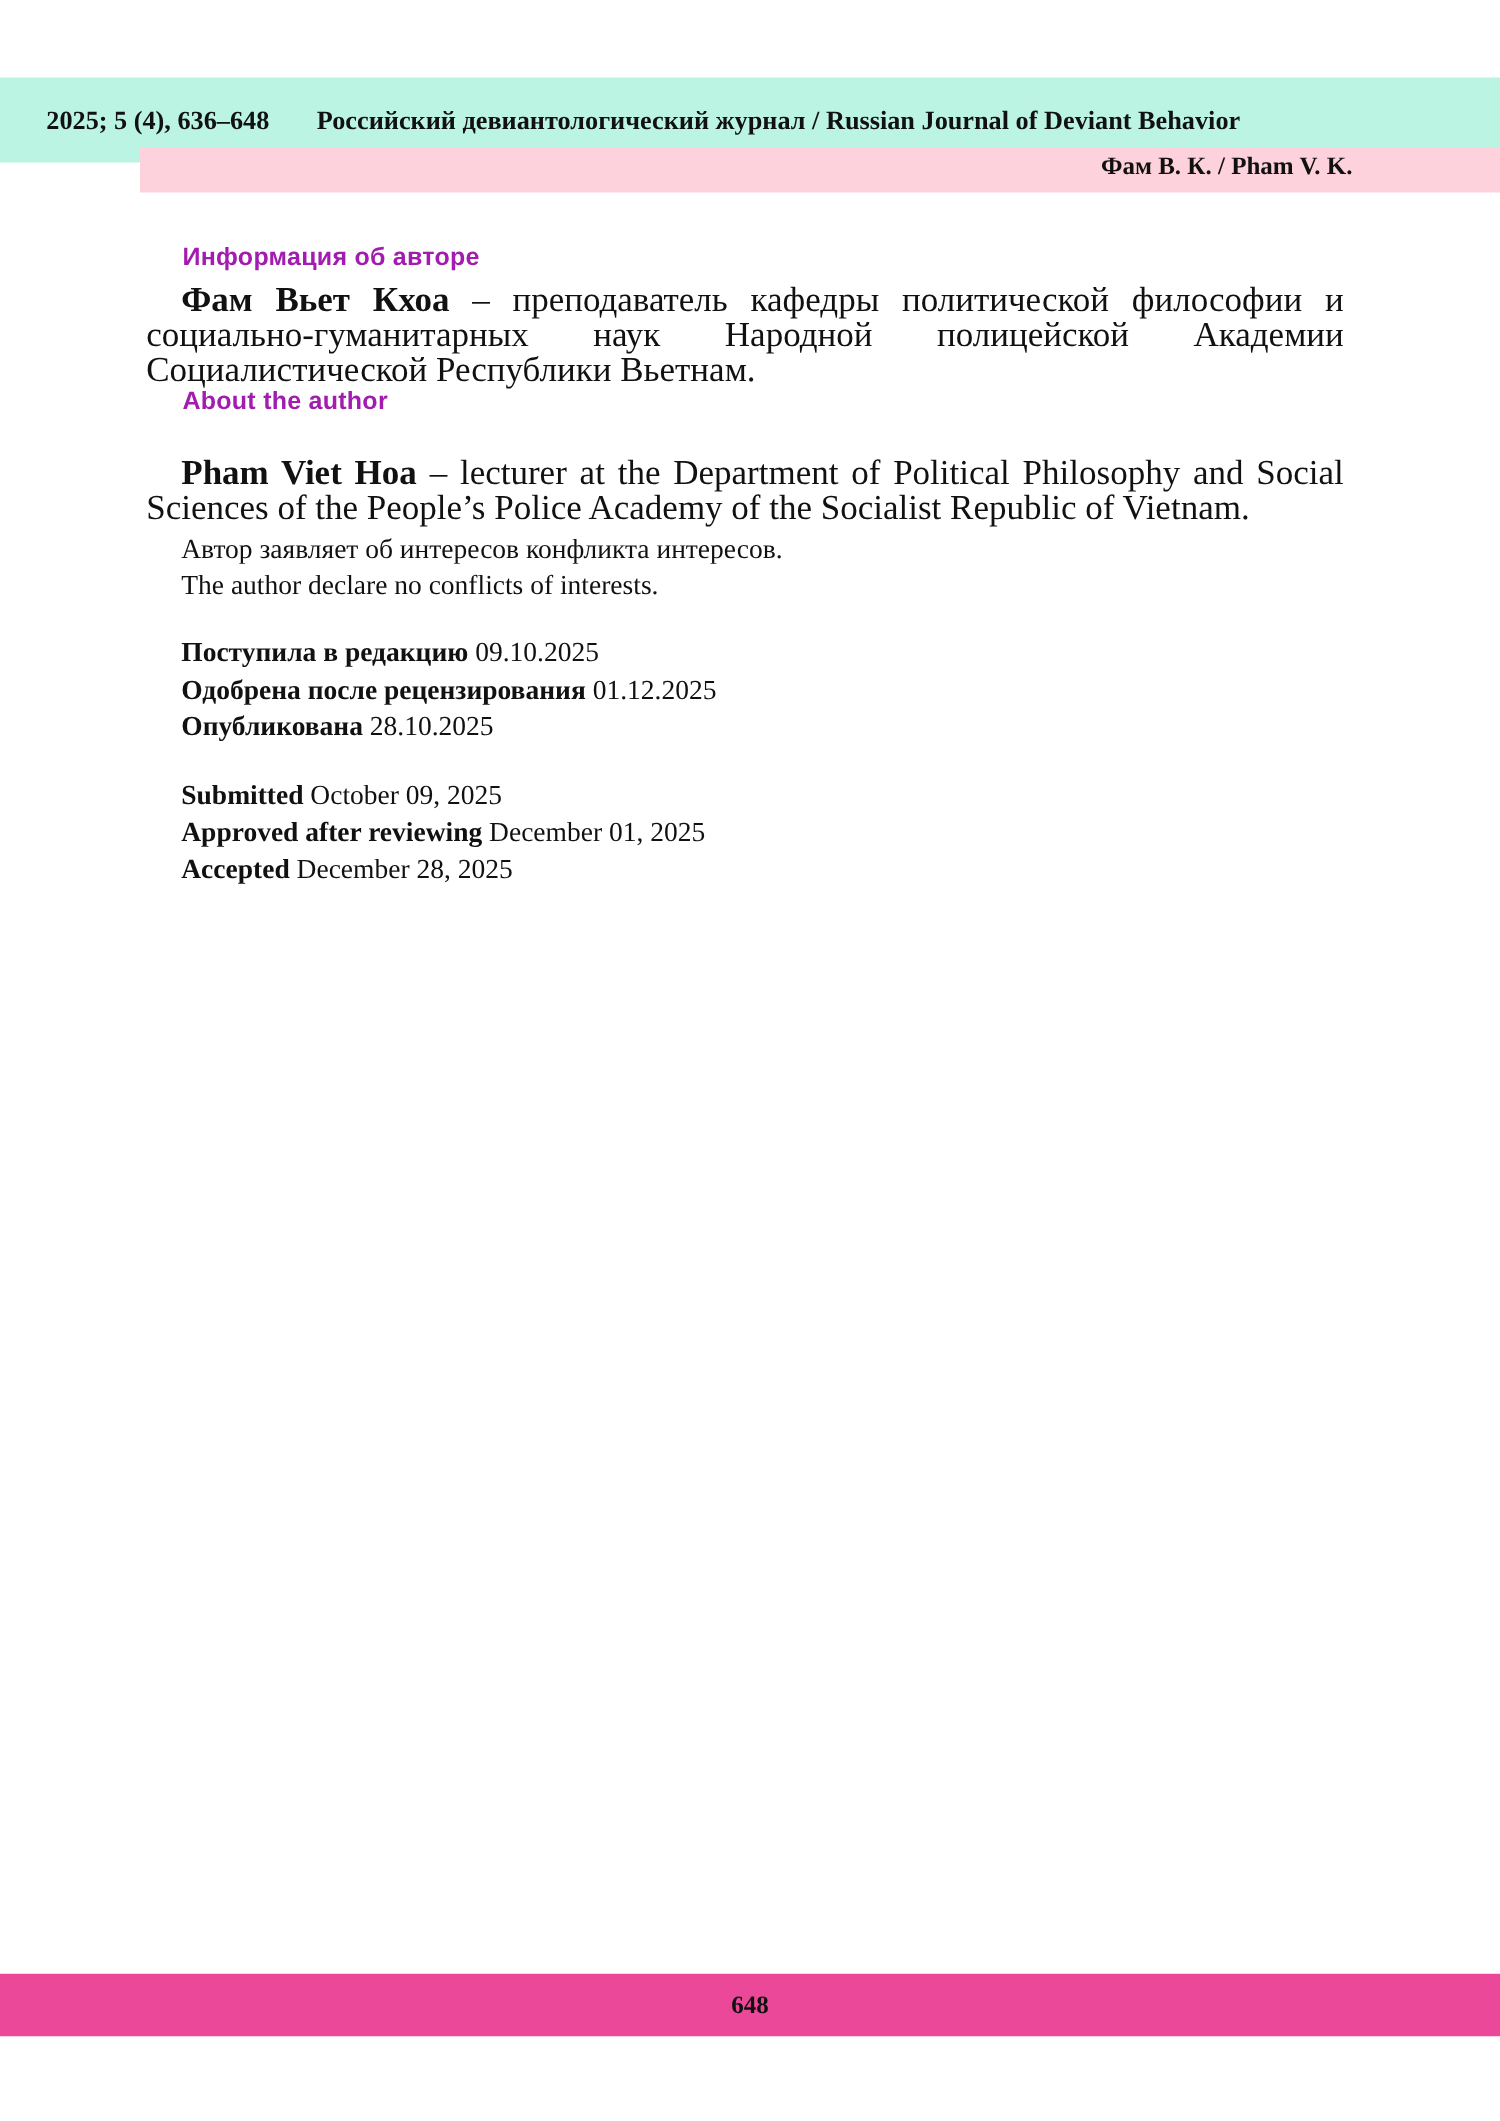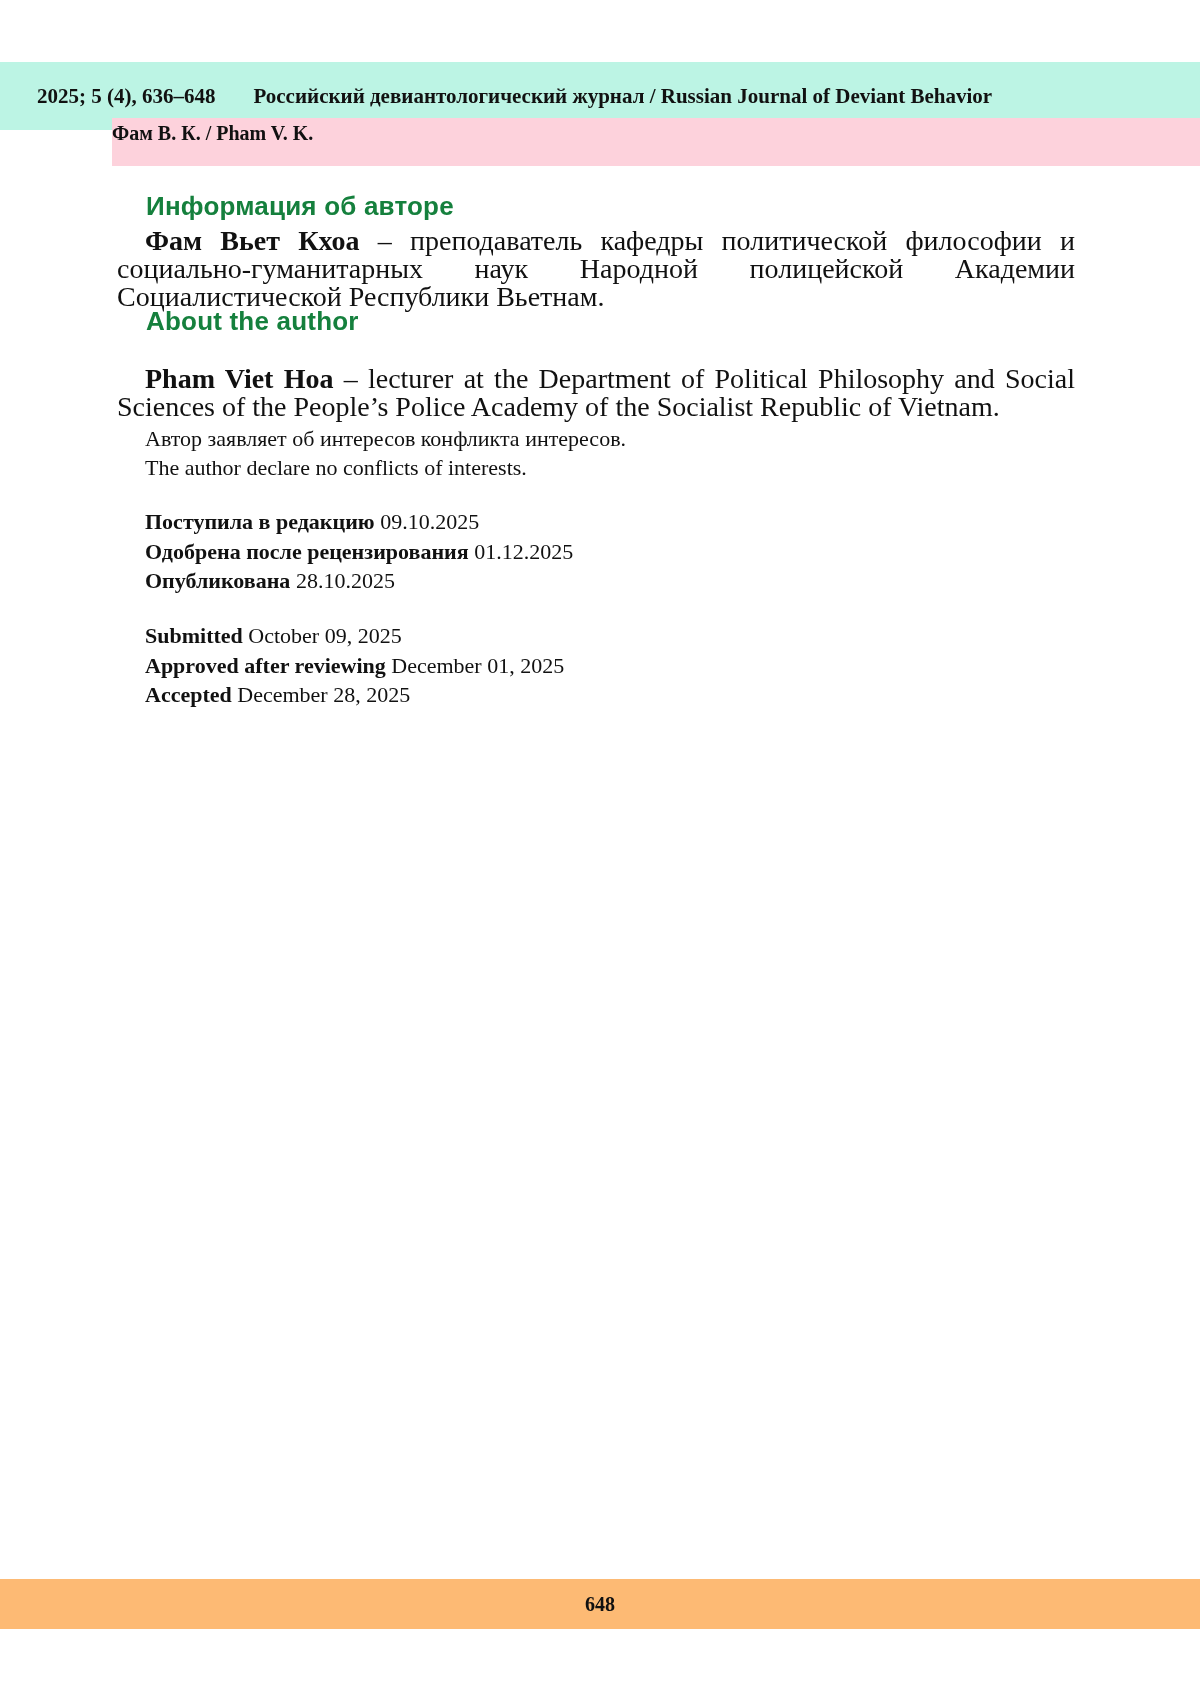--- a/index.html
+++ b/index.html
@@ -19,32 +19,32 @@
     box-sizing: border-box; padding-left: 37px;
   }
   .header-bar .issue {
     font-weight: bold; font-size: 21px; white-space: nowrap;
   }
   .header-bar .journal {
     font-weight: bold; font-size: 21px; margin-left: 38px; white-space: nowrap;
   }
   
   .running-head {
-    position: absolute; top: 118px; left: 112px; right: 0; height: 48px;
+    position: absolute; top: 118px; left: 112px; right: 0; height: 36px;
     background: #fdd2dc;
-    box-sizing: border-box; 
-    text-align: left;
+    box-sizing: border-box; padding-right: 118px;
+    text-align: right;
     font-weight: bold; font-size: 20px; line-height: 30px;
   }
   
   .col { position: absolute; left: 117px; width: 958px; }
   .sec-heading {
     font-family: "Liberation Sans", sans-serif;
-    font-weight: 700; font-size: 26px; line-height: 30px;
-    color: #15803d; margin: 0 0 0 29px;
+    font-weight: 700; font-size: 20px; line-height: 30px;
+    color: #a21caf; margin: 0 0 0 29px;
     letter-spacing: 0.2px;
   }
   p.body-par {
     margin: 0; font-size: 28px; line-height: 28px;
     text-align: justify; text-indent: 28px;
   }
   p.simple-par {
     margin: 0; font-size: 22px; line-height: 29px; text-indent: 28px;
   }
   p.date-line {
@@ -55,21 +55,21 @@
   #ru-heading   { top: 191px; }
   #ru-para      { top: 227px; }
   #en-heading   { top: 306px; }
   #en-para      { top: 337px; margin-top: 28px; }
   #conflict     { top: 424px; }
   #dates-ru     { top: 507px; }
   #dates-en     { top: 621px; }
   
   .footer-bar {
     position: absolute; top: 1579px; left: 0; width: 1200px; height: 50px;
-    background: #fdba74;
+    background: #ec4899;
     text-align: center;
     font-weight: bold; font-size: 20px; line-height: 50px;
   }
 </style>
 </head>
 <body>
 
 <div class="header-bar">
   <span class="issue">2025; 5 (4), 636–648</span>
   <span class="journal">Российский девиантологический журнал / Russian Journal of Deviant Behavior</span>

